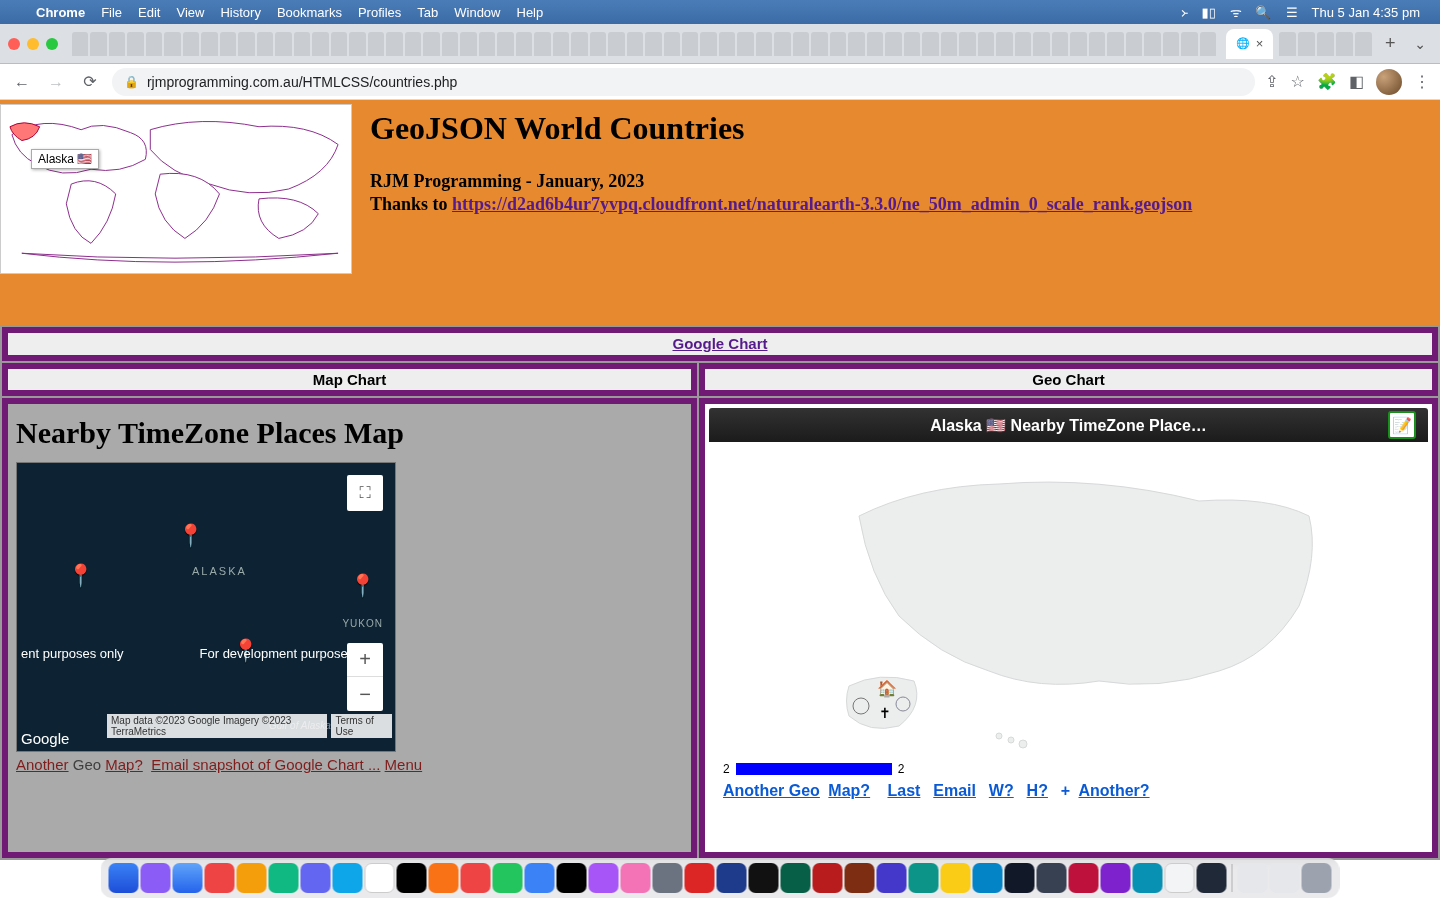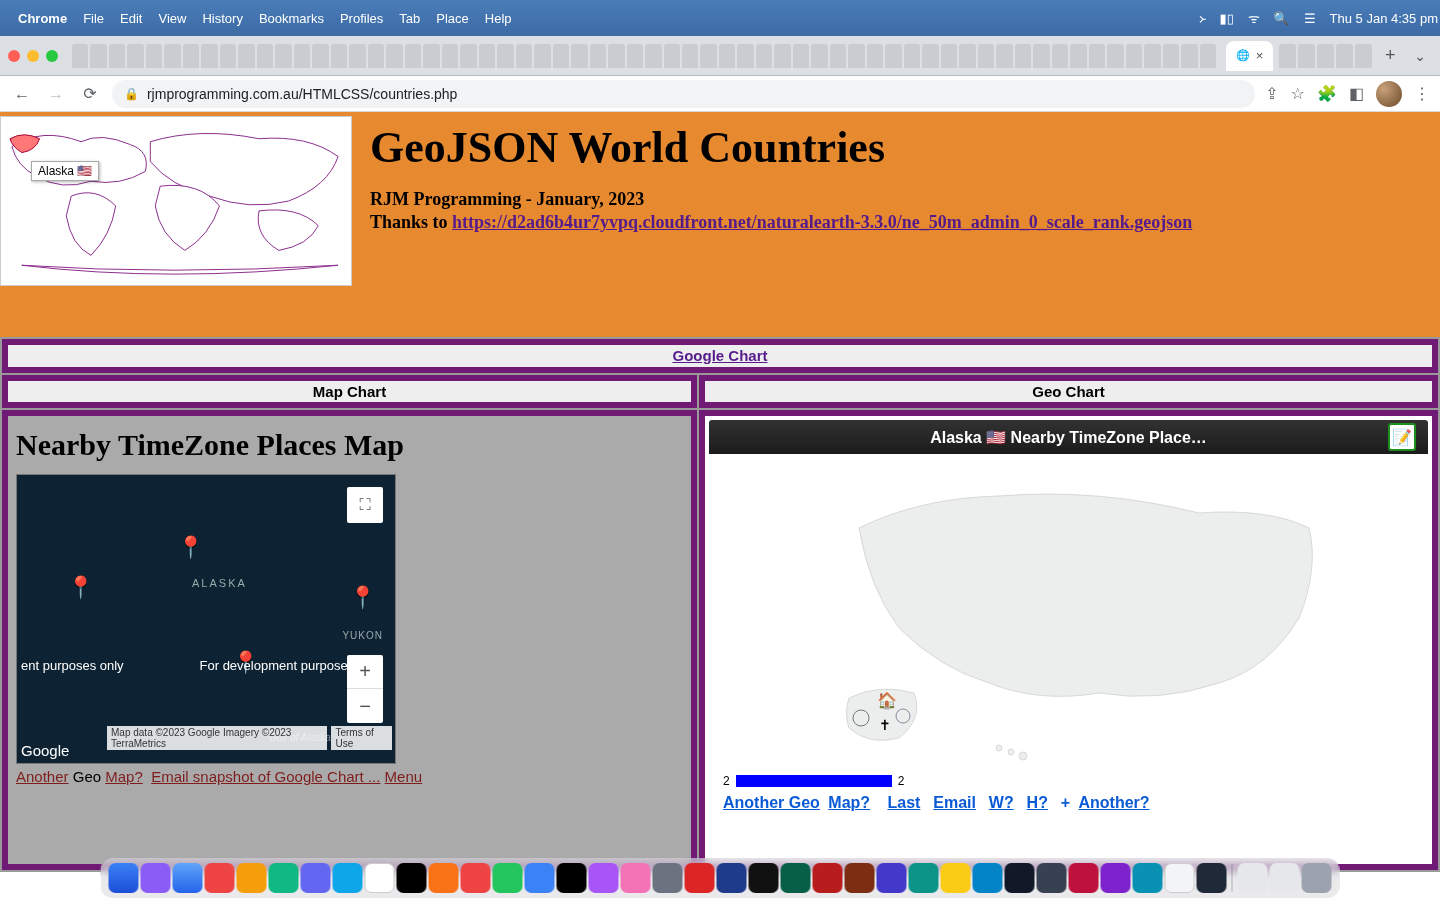--- a/index.html
+++ b/index.html
@@ -1,19 +1,19 @@
 <!DOCTYPE html>
 <html><head>
 <meta charset="utf-8">
 <style>
 * { margin: 0; padding: 0; box-sizing: border-box; }
 body { font-family: -apple-system, BlinkMacSystemFont, "Segoe UI", sans-serif; width: 1440px; height: 900px; overflow: hidden; background: #fff; }
 
 
-.menubar { height: 36px; background: linear-gradient(#4a7db8,#3c6ba5); display: flex; align-items: center; padding: 0 2px; color: #fff; font-size: 13px; }
+.menubar { height: 24px; background: linear-gradient(#4a7db8,#3c6ba5); display: flex; align-items: center; padding: 0 20px; color: #fff; font-size: 13px; }
 .menubar .left { display: flex; gap: 16px; align-items:center; }
 .menubar .right { margin-left: auto; display: flex; gap: 14px; align-items:center; }
 .menubar .appname { font-weight: 600; }
 .apple { font-size: 15px; }
 
 
 .browser-frame { height: 40px; background: #dcdfe3; display:flex; align-items:center; padding:0 8px; gap:6px; border-bottom:1px solid #b9bcc0; position:relative;}
 .traffic { display:flex; gap:7px; margin-right:8px; }
 .tl { width:12px; height:12px; border-radius:50%; }
 .red{background:#ff5f57;} .yellow{background:#febc2e;} .green{background:#28c840;}
@@ -30,21 +30,21 @@
 .lock { font-size:12px; color:#5f6368;}
 .rhs-icons { display:flex; gap:12px; align-items:center; color:#5f6368; }
 .avatar { width:26px; height:26px; border-radius:50%; background: radial-gradient(circle at 30% 30%, #c9a27a, #6b4828); }
 
 
 .page { height: calc(900px - 24px - 40px - 36px - 40px); overflow:auto; }
 .header-area { background:#e6892f; display:flex; align-items:flex-start; height:225px; }
 .worldmap { width:352px; height:170px; background:#fff; border:1px solid #ccc; margin:4px 4px 0 0; position:relative;}
 .tooltip { position:absolute; top:44px; left:30px; background:#fff; border:1px solid #aaa; padding:2px 6px; font-size:12px; box-shadow:1px 1px 3px rgba(0,0,0,.3);}
 .head-text { padding:10px 14px; }
-.head-text h1 { font-family:"Times New Roman",serif; font-size:44px; font-weight:bold; margin-bottom:16px;}
+.head-text h1 { font-family:"Times New Roman",serif; font-size:32px; font-weight:bold; margin-bottom:24px;}
 .head-text h3 { font-family:"Times New Roman",serif; font-size:18px; font-weight:bold; margin-bottom:2px;}
 .head-text .thanks { font-family:"Times New Roman",serif; font-size:18px; font-weight:bold;}
 .head-text a { color:#551a8b; text-decoration:underline;}
 
 
 table.outer { width:100%; border-collapse:separate; border-spacing:2px; background:#999; margin-top:0;}
 table.outer th, table.outer td { background:#eee; border:6px solid #701a75; }
 .gcell { text-align:center; padding:2px; }
 .gcell a { color:#551a8b; font-weight:bold; font-size:15px;}
 .subhead { text-align:center; font-weight:bold; font-size:15px; padding:2px;}
@@ -61,21 +61,21 @@
 .pin { position:absolute; font-size:22px; color:#ea4335; text-shadow:0 1px 1px #000;}
 .alaska-label{position:absolute; top:102px; left:175px; color:#9aa; font-size:11px; letter-spacing:2px;}
 .yukon-label{position:absolute; top:155px; right:12px; color:#9aa; font-size:10px; letter-spacing:1px;}
 .gulf-label{position:absolute; bottom:20px; left:252px; color:#889; font-size:10px; font-style:italic;}
 .devtext { position:absolute; bottom:90px; left:4px; right:30px; color:#fff; font-size:13px; display:flex; justify-content:space-between;}
 .glogos { position:absolute; bottom:4px; left:4px; color:#fff; font-size:15px; font-weight:500;}
 .attrib { position:absolute; bottom:13px; left:90px; right:3px; display:flex; gap:4px;}
 .attrib span{ background:rgba(255,255,255,.85); font-size:10px; padding:1px 4px; color:#333;}
 .under-links { padding:4px; font-size:15px;}
 .under-links a { color:#7f1d1d; text-decoration:underline;}
-.under-links .geo {color:#000000; text-decoration:none;}
+.under-links .geo {color:#404040; text-decoration:none;}
 
 
 .geo-header { height:34px; background:linear-gradient(#323232,#1b1b1b); color:#fff; display:flex; align-items:center; padding:0 14px; font-size:16px; font-weight:600; position:relative; border-radius:3px 3px 0 0;}
 .geo-header .note { position:absolute; right:12px; width:28px;height:28px; background:#fff; border:2px solid #1b8f1b; border-radius:3px; display:flex;align-items:center;justify-content:center; font-size:16px;}
 .geo-body { background:#fff; padding:14px; }
 .usmap { width:540px; height:300px; position:relative; margin:0 auto;}
 .legend { display:flex; align-items:center; gap:6px; font-size:12px; margin-top:6px;}
 .legend .bar { width:156px; height:12px; background:#0000ff;}
 .right-links { padding:6px 0; font-size:16px; font-weight:bold;}
 .right-links a { color:#0a5ad6; text-decoration:underline; margin-right:4px;}
@@ -98,21 +98,21 @@
   <div class="left">
     <span class="apple"></span>
     <span class="appname">Chrome</span>
     <span>File</span>
     <span>Edit</span>
     <span>View</span>
     <span>History</span>
     <span>Bookmarks</span>
     <span>Profiles</span>
     <span>Tab</span>
-    <span>Place</span>
+    <span>Window</span>
     <span>Help</span>
   </div>
   <div class="right">
     <span>᚛</span>
     <span>▮▯</span>
     <span>ᯤ</span>
     <span>🔍</span>
     <span>☰</span>
     <span>Thu 5 Jan  4:35 pm</span>
   </div>

